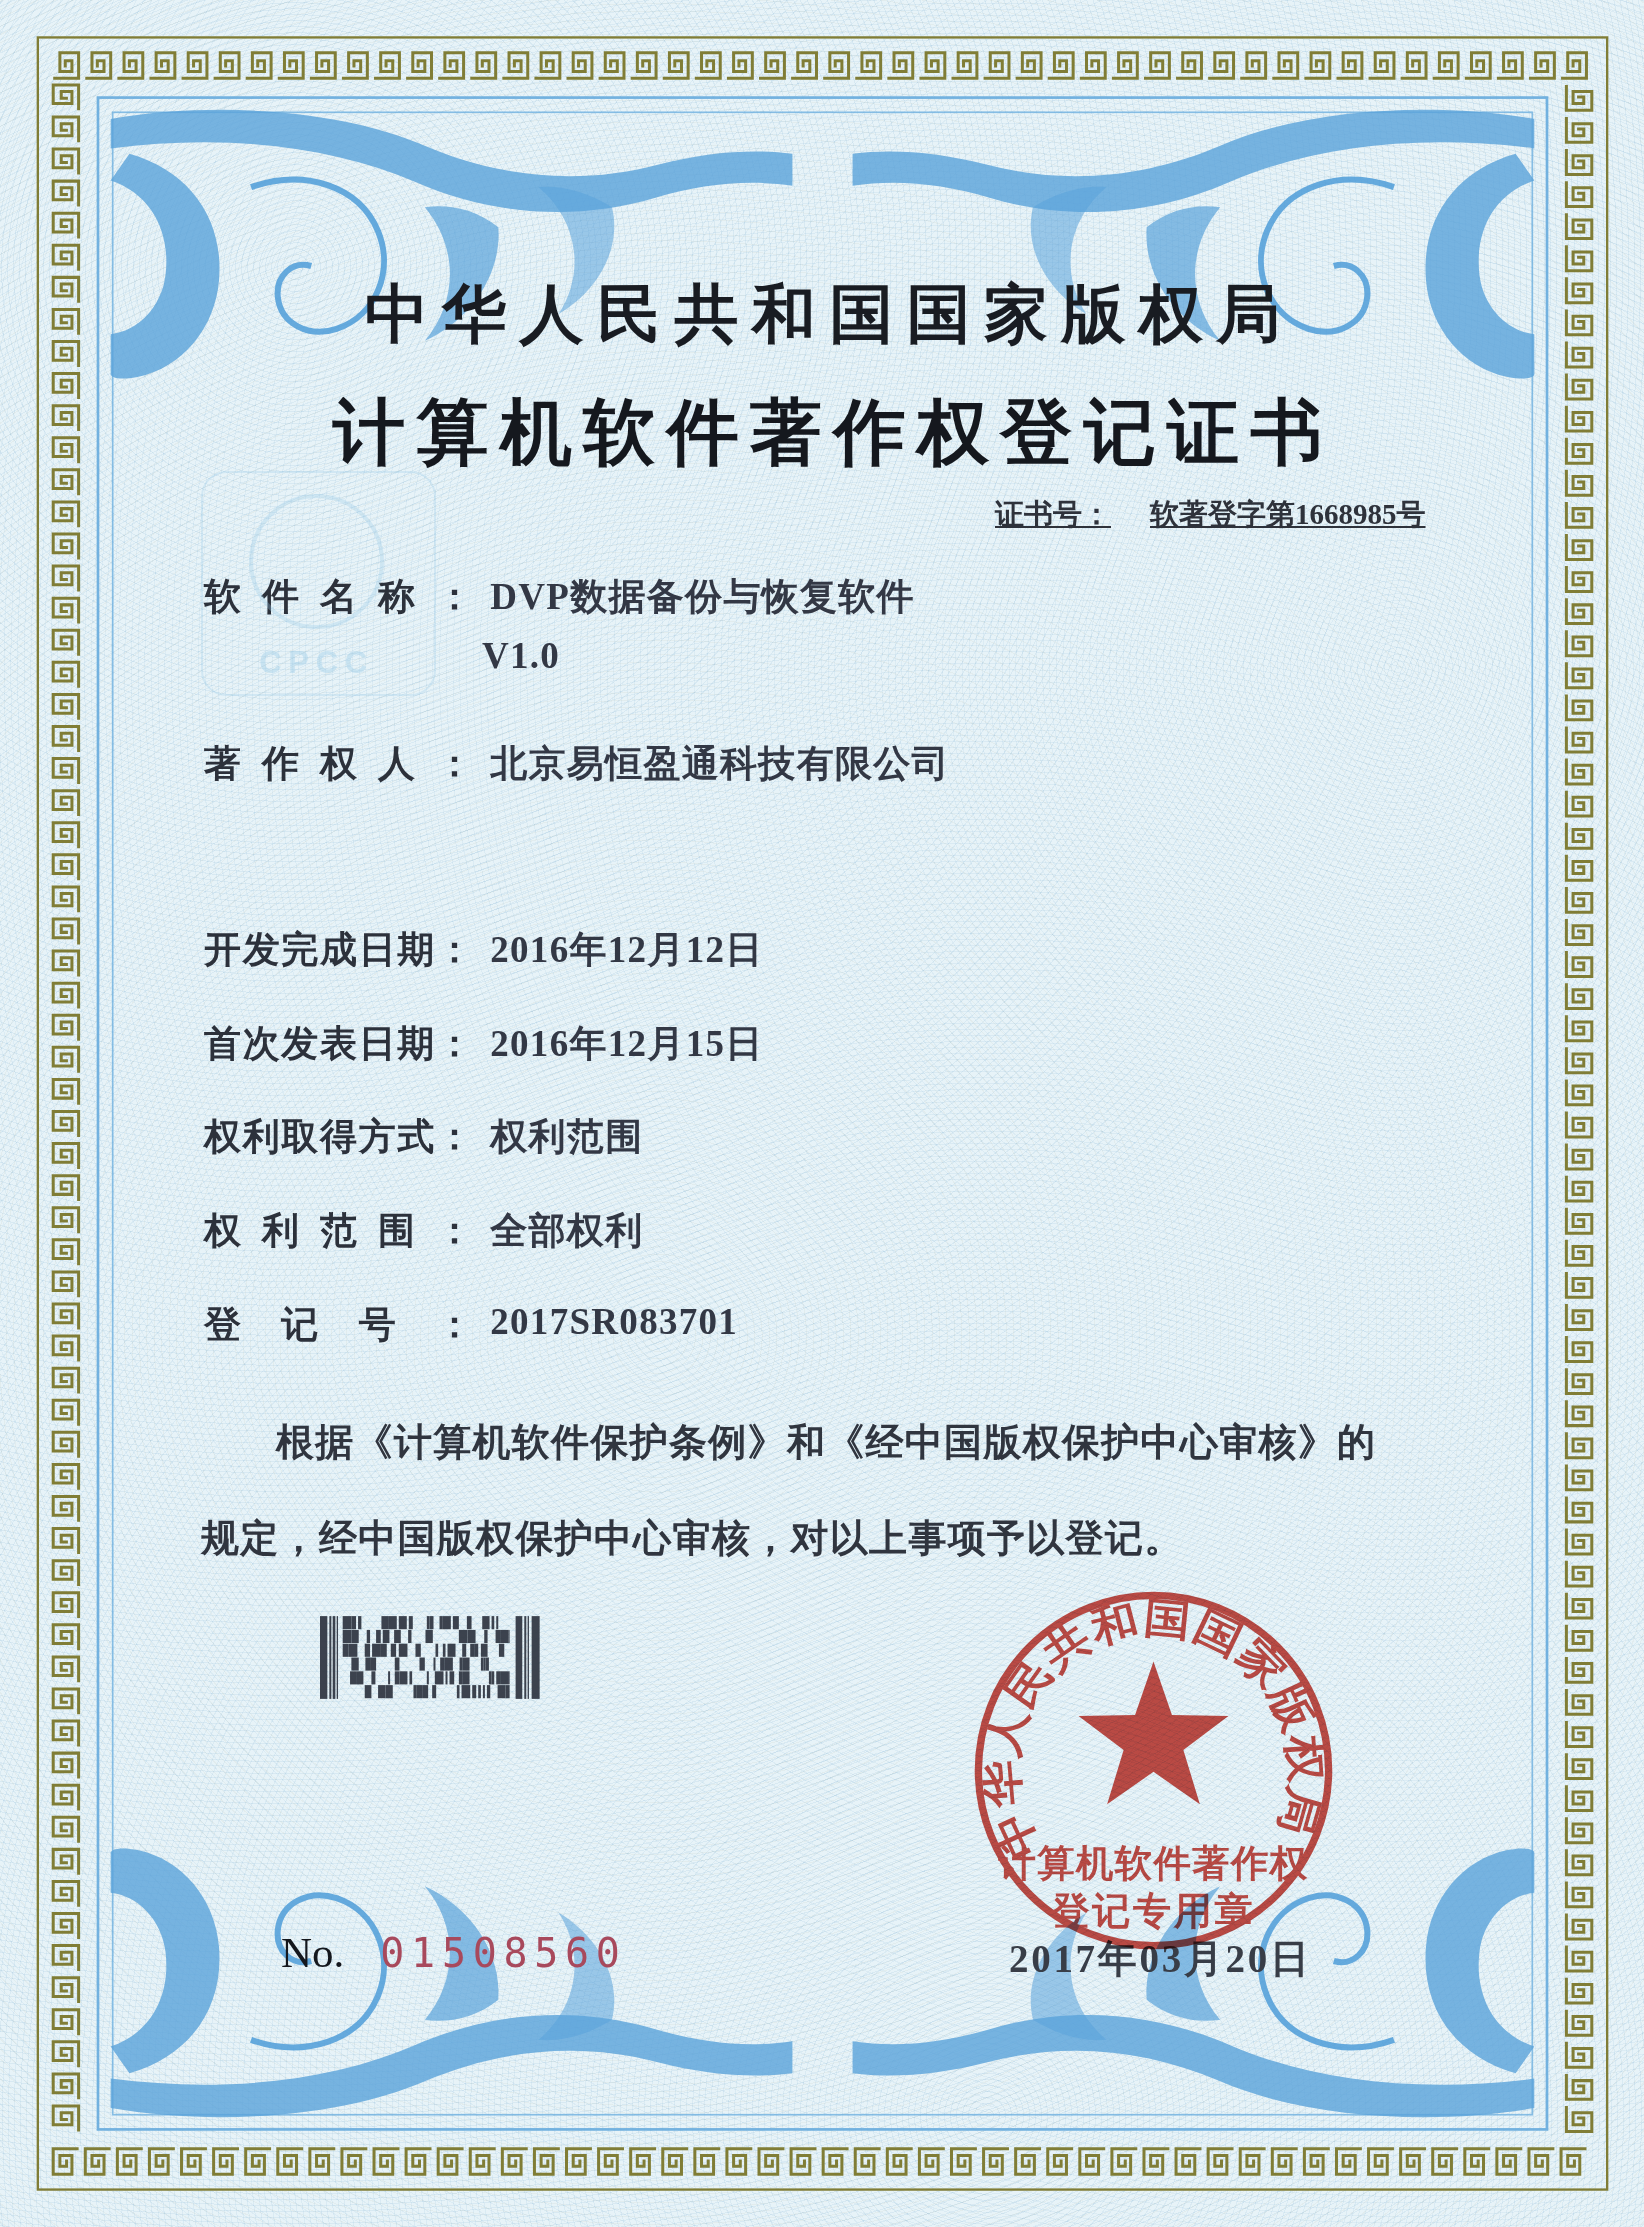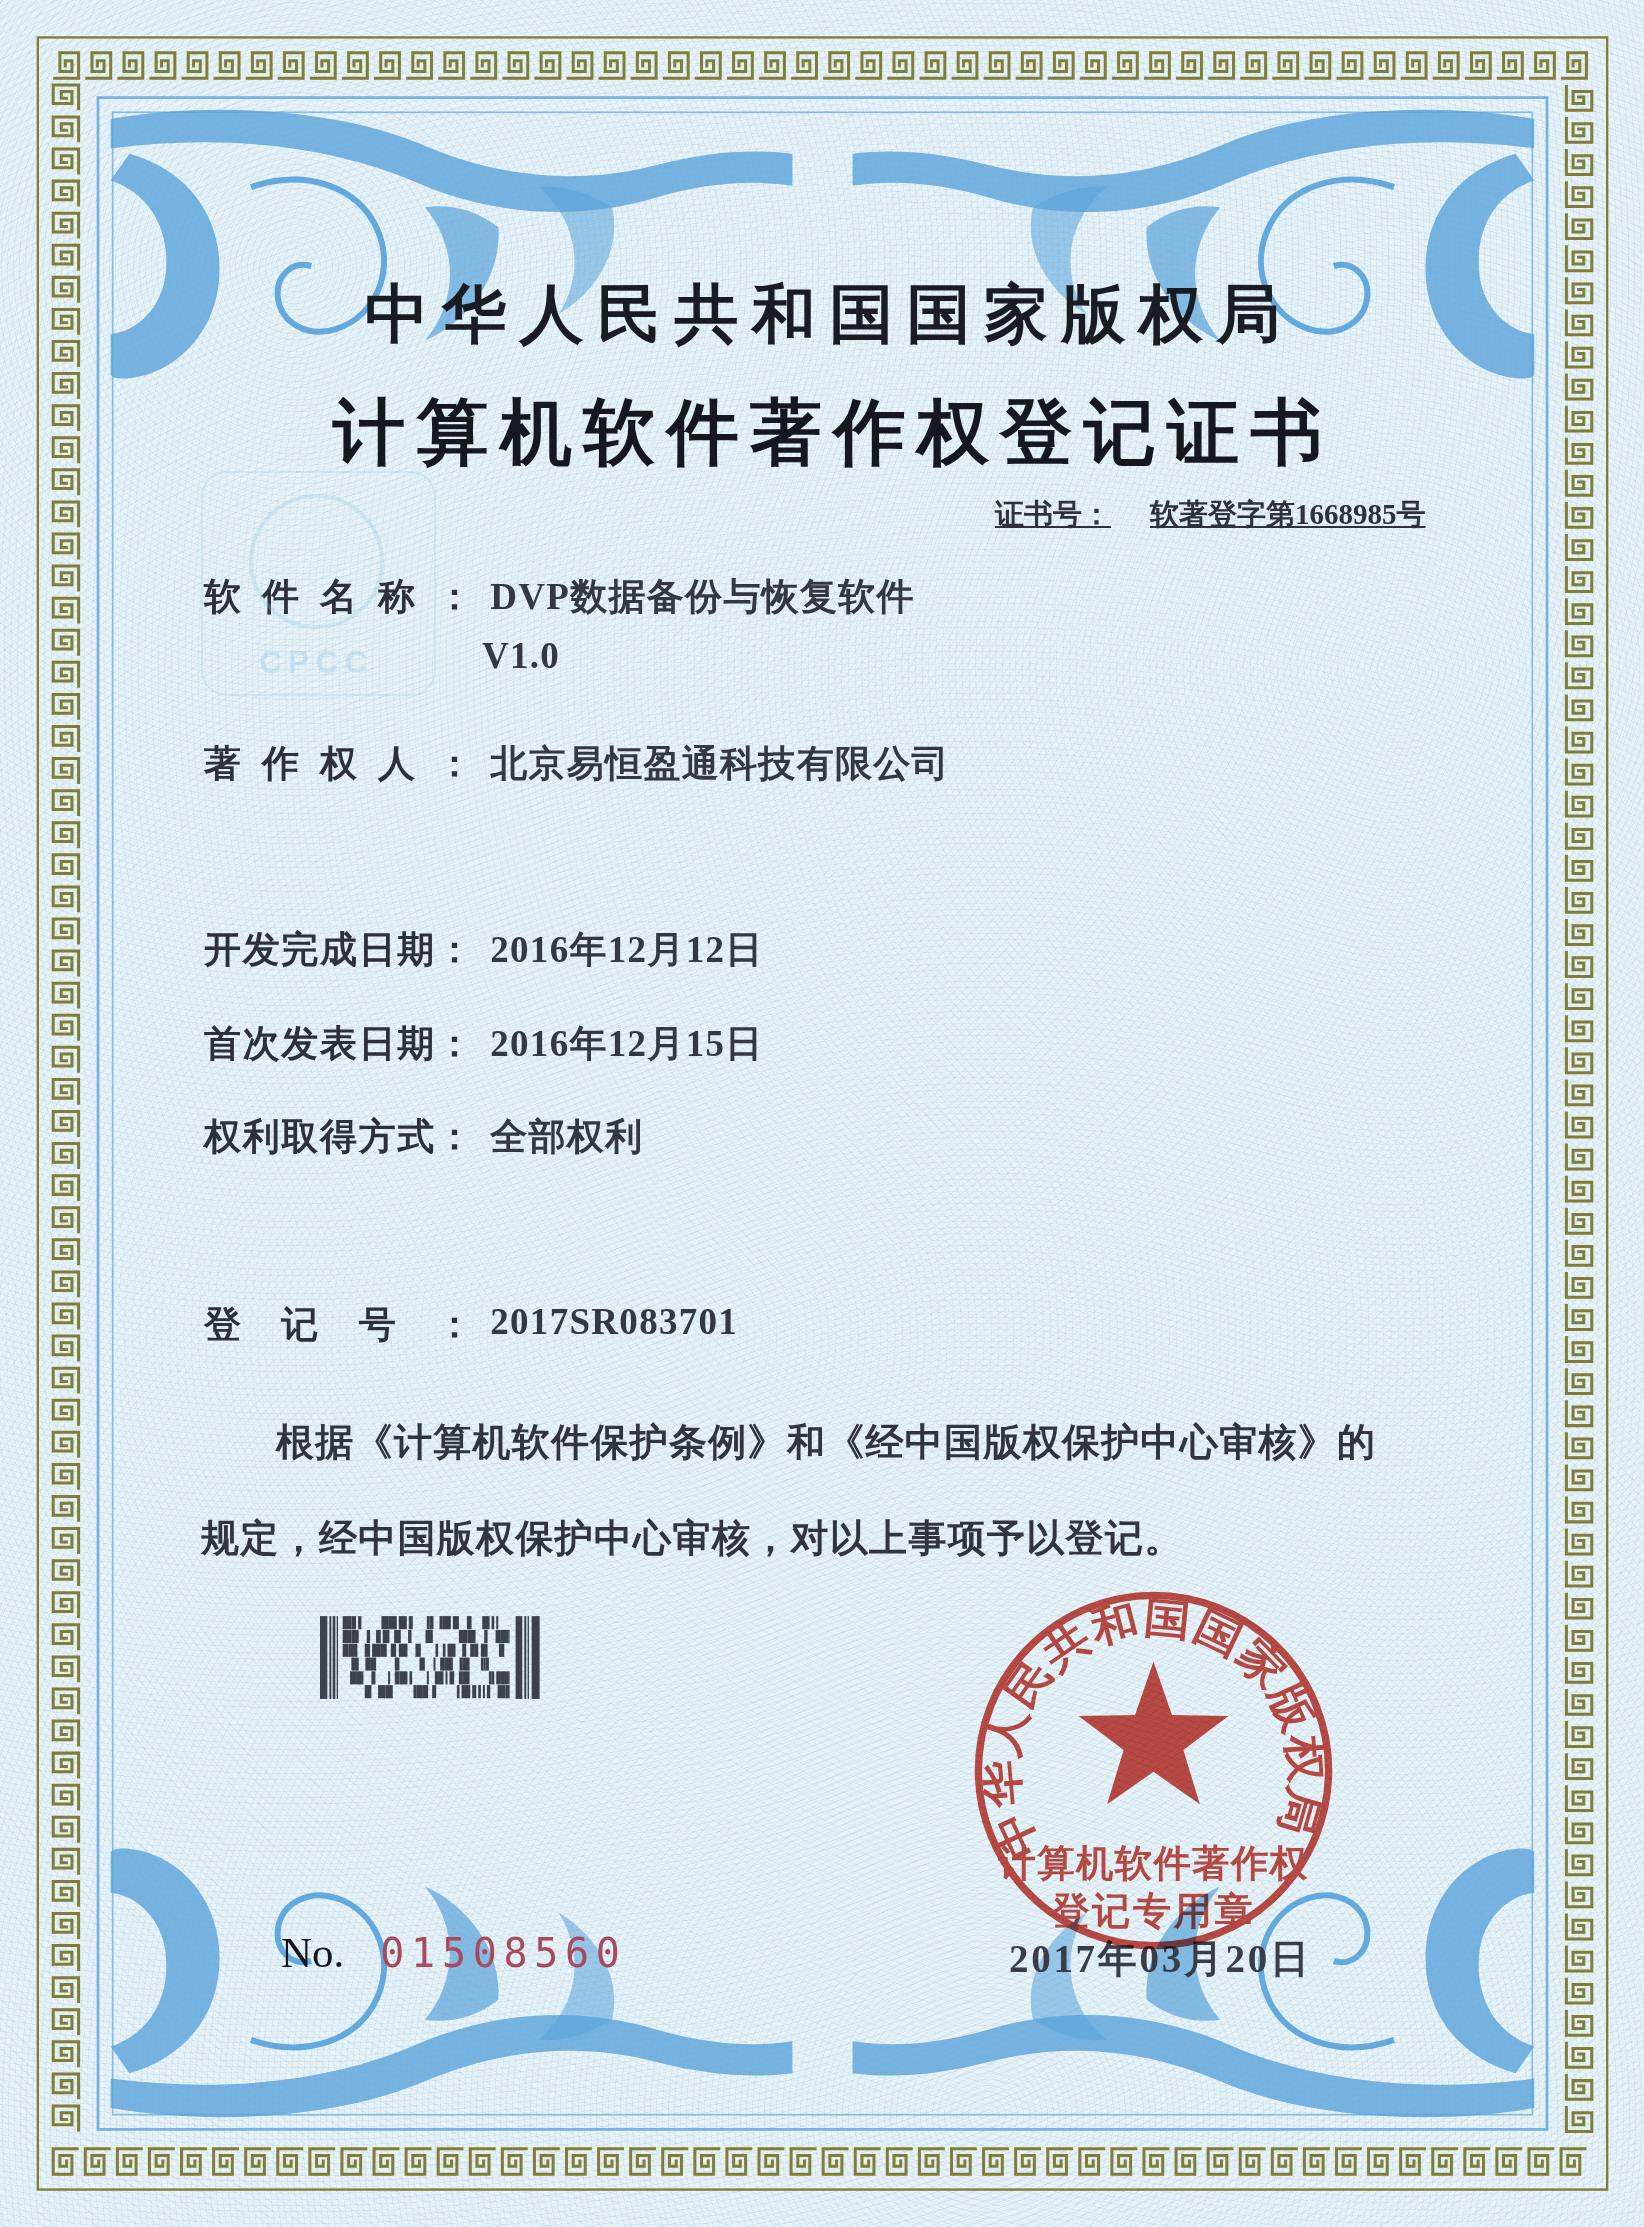--- a/index.html
+++ b/index.html
@@ -326,23 +326,27 @@
     <span class="fvalue">2016年12月12日</span>
   </div>
 
   <div class="frow" style="top:1019px">
     <span class="flabel">首次发表日期：</span>
     <span class="fvalue">2016年12月15日</span>
   </div>
 
   <div class="frow" style="top:1112px">
     <span class="flabel">权利取得方式：</span>
+    <span class="fvalue">权利范围</span>
+  </div>
+
+  <div class="frow" style="top:1206px">
+    <span class="flabel">权利范围：</span>
     <span class="fvalue">全部权利</span>
   </div>
-
 
   <div class="frow" style="top:1300px">
     <span class="flabel">登记号：</span>
     <span class="fvalue">2017SR083701</span>
   </div>
 
   <div id="stmt1" class="abs stmt">根据《计算机软件保护条例》和《经中国版权保护中心审核》的</div>
   <div id="stmt2" class="abs stmt">规定，经中国版权保护中心审核，对以上事项予以登记。</div>
 
   <svg id="barcode-svg" width="235" height="83" viewBox="0 0 352 124">

